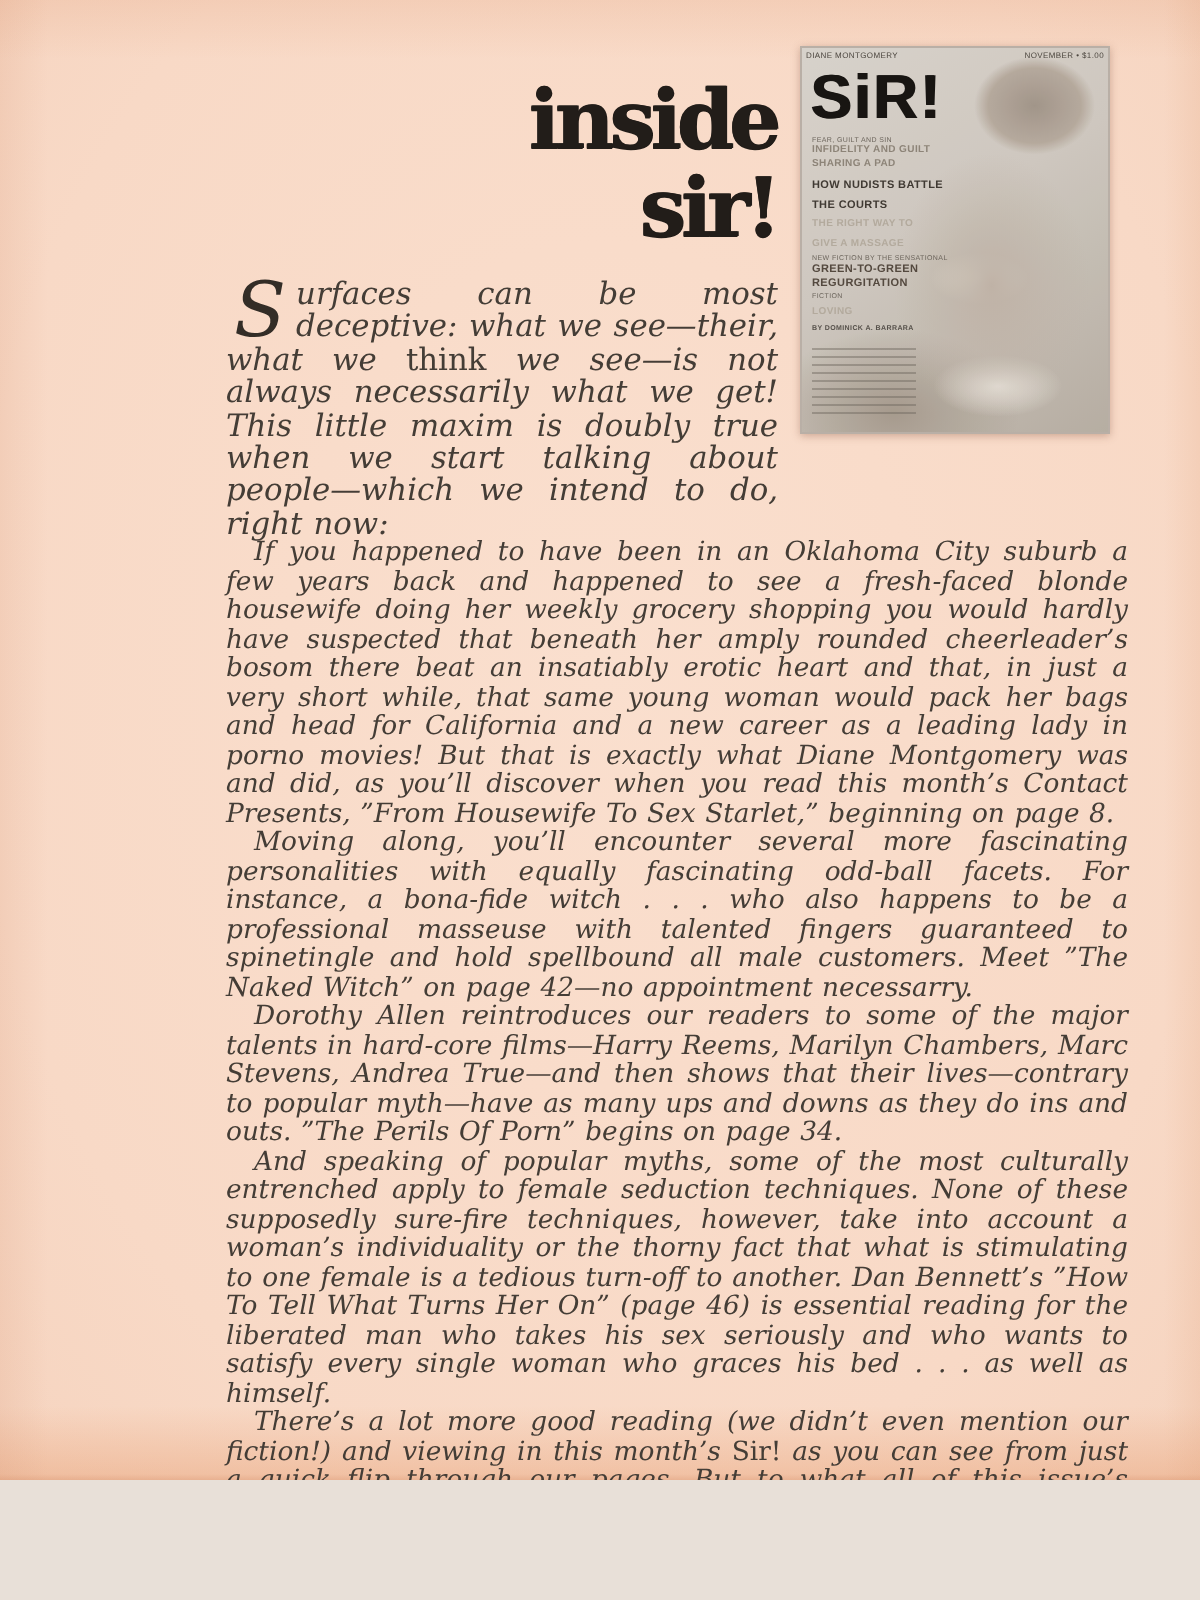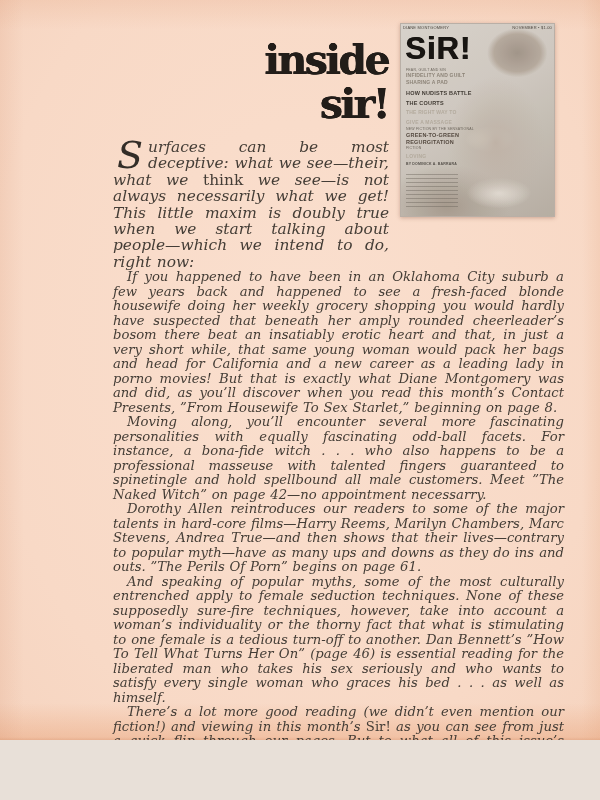--- a/index.html
+++ b/index.html
@@ -117,21 +117,21 @@
         <div class="cl-tiny">BY DOMINICK A. BARRARA</div>
       </div>
     <div class="micro-bars"></div>
   </div>
 
   <div class="article" id="article">
 
   <p class="para lead"><span class="dropcap">S</span><span>urfaces can be most deceptive: what we see—their, what we </span><span class="roman">think</span><span> we see—is not always necessarily what we get! This little maxim is doubly true when we start talking about people—which we intend to do, right now:</span></p>
       <p class="para indent"><span>If you happened to have been in an Oklahoma City suburb a few years back and happened to see a fresh-faced blonde housewife doing her weekly grocery shopping you would hardly have suspected that beneath her amply rounded cheerleader’s bosom there beat an insatiably erotic heart and that, in just a very short while, that same young woman would pack her bags and head for California and a new career as a leading lady in porno movies! But that is exactly what Diane Montgomery was and did, as you’ll discover when you read this month’s Contact Presents, ”From Housewife To Sex Starlet,” beginning on page 8.</span></p>
       <p class="para indent"><span>Moving along, you’ll encounter several more fascinating personalities with equally fascinating odd-ball facets. For instance, a bona-fide witch . . . who also happens to be a professional masseuse with talented fingers guaranteed to spinetingle and hold spellbound all male customers. Meet ”The Naked Witch” on page 42—no appointment necessarry.</span></p>
-      <p class="para indent"><span>Dorothy Allen reintroduces our readers to some of the major talents in hard-core films—Harry Reems, Marilyn Chambers, Marc Stevens, Andrea True—and then shows that their lives—contrary to popular myth—have as many ups and downs as they do ins and outs. ”The Perils Of Porn” begins on page 61.</span></p>
+      <p class="para indent"><span>Dorothy Allen reintroduces our readers to some of the major talents in hard-core films—Harry Reems, Marilyn Chambers, Marc Stevens, Andrea True—and then shows that their lives—contrary to popular myth—have as many ups and downs as they do ins and outs. ”The Perils Of Porn” begins on page 34.</span></p>
       <p class="para indent"><span>And speaking of popular myths, some of the most culturally entrenched apply to female seduction techniques. None of these supposedly sure-fire techniques, however, take into account a woman’s individuality or the thorny fact that what is stimulating to one female is a tedious turn-off to another. Dan Bennett’s ”How To Tell What Turns Her On” (page 46) is essential reading for the liberated man who takes his sex seriously and who wants to satisfy every single woman who graces his bed . . . as well as himself.</span></p>
       <p class="para indent"><span>There’s a lot more good reading (we didn’t even mention our fiction!) and viewing in this month’s </span><span class="roman">Sir!</span><span> as you can see from just a quick flip through our pages. But to what all of this issue’s many rewards, you have to take it slow, page by page; in other words, get down below the surface.</span></p>
       <div class="endmark"></div>
     </div>
 
   <div class="folio">3</div>
 
 </div>
 
 </body></html>

